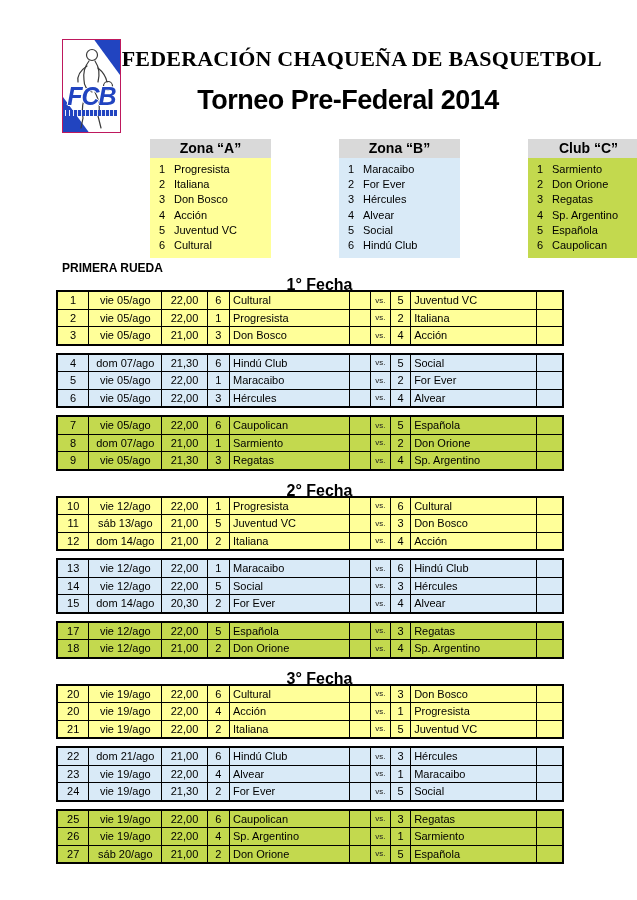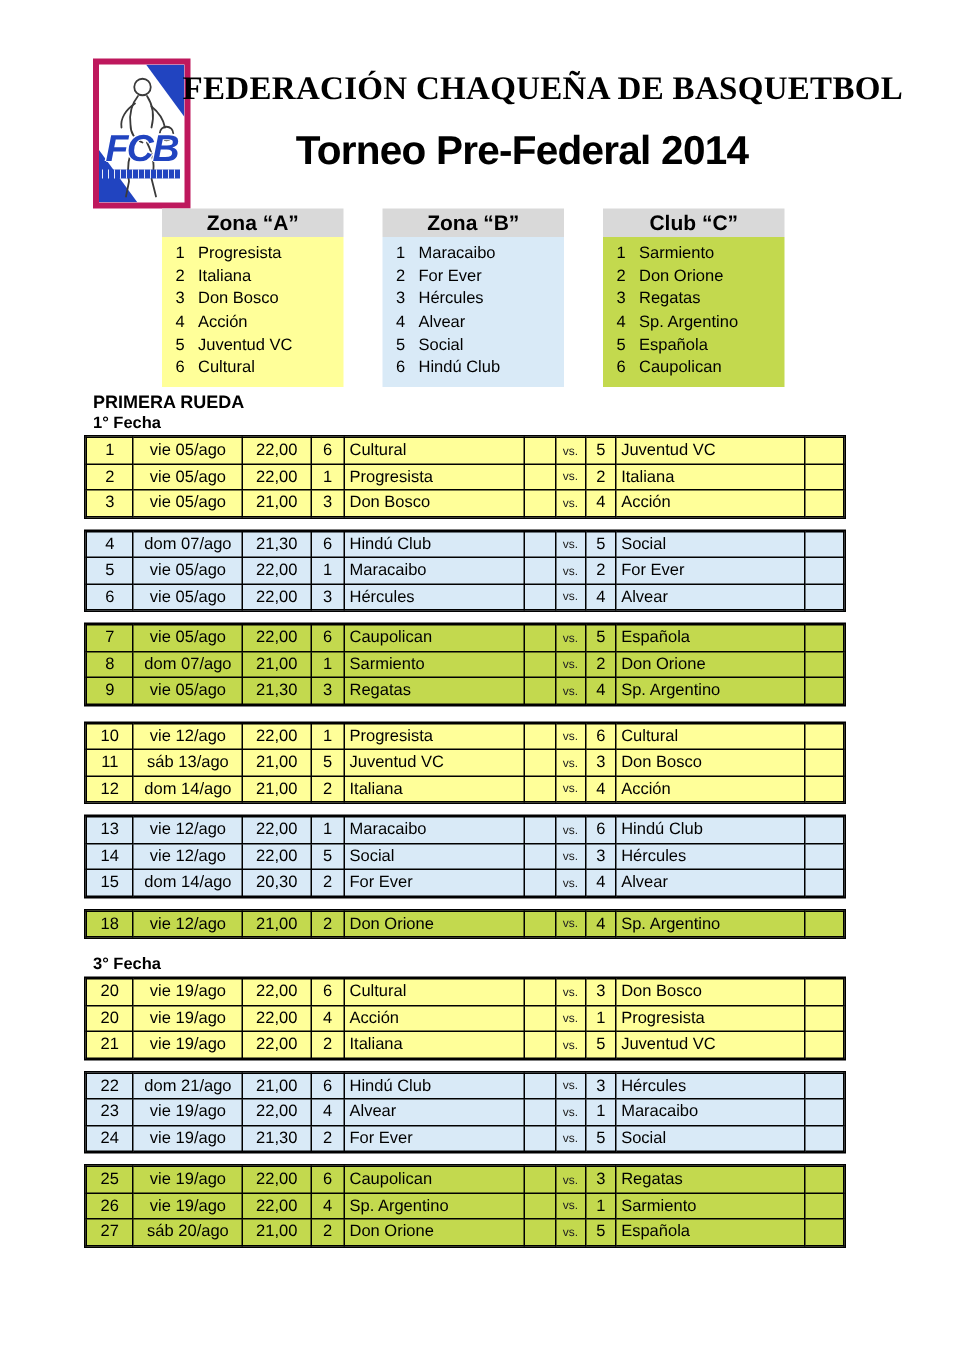--- a/index.html
+++ b/index.html
@@ -1,50 +1,50 @@
 <!DOCTYPE html>
 <html><head>
 <meta charset="utf-8">
 <style>
   html,body{margin:0;padding:0;background:#fff;}
   .page{position:relative;width:637px;height:900px;background:#fff;
         font-family:"Liberation Sans",sans-serif;color:#000;overflow:hidden;}
 
   
   .logo{position:absolute;left:62px;top:39px;width:57px;height:92px;
-        background:#fff;border:4px solid #be185d;overflow:hidden;}
+        background:#fff;border:1px solid #be185d;overflow:hidden;}
   .logo .diag-tr{position:absolute;right:0;top:0;width:100%;height:100%;
         background:#2144c0;clip-path:polygon(55% 0,100% 0,100% 38%);}
   .logo .diag-bl{position:absolute;left:0;bottom:0;width:100%;height:100%;
         background:#2144c0;clip-path:polygon(0 62%,0 100%,45% 100%);}
   .logo svg{position:absolute;left:2px;top:2px;}
   .logo .fcb{position:absolute;left:0;top:44px;width:100%;text-align:center;
         font-style:italic;font-weight:bold;font-size:25px;line-height:25px;color:#2144c0;
         text-shadow:1px 0 #fff,-1px 0 #fff,0 1px #fff,0 -1px #fff;letter-spacing:-1px;}
   .logo .band{position:absolute;left:2px;top:70px;width:52px;height:6px;background:#2144c0;
         background-image:repeating-linear-gradient(90deg,rgba(255,255,255,.9) 0 1px,transparent 1px 4px);}
   .fed-title{position:absolute;left:118px;top:46px;width:484px;text-align:right;
         font-family:"Liberation Serif",serif;font-weight:bold;font-size:22px;letter-spacing:.2px;}
   .tour-title{position:absolute;left:118px;top:85px;width:460px;text-align:center;
         font-weight:bold;font-size:27px;letter-spacing:-.5px;}
 
   
   .zones{position:absolute;left:108px;top:139px;display:flex;gap:26px;}
-  .zone{width:121px;}
+  .zone{width:121px;margin-left:42px;}
   .zone-header{height:19px;line-height:19px;text-align:center;background:#d9d9d9;
         font-weight:bold;font-size:14px;}
   .zone-list{list-style:none;margin:0;padding:4px 0 5px 0;}
   .zone-row{display:flex;height:15.2px;line-height:15.2px;font-size:11px;}
   .zone-num{width:24px;text-align:center;}
   .zone-team{flex:1;}
 
   
   .content{position:absolute;left:57px;top:261px;width:520px;}
   .round-title{font-weight:bold;font-size:12px;height:15px;margin-left:5px;}
-  .fecha-label{font-weight:bold;font-size:11px;height:15px;margin-left:5px;}
+  .fecha-label{font-weight:bold;font-size:16px;height:15px;margin-left:5px;text-align:center;}
   .fecha{margin-bottom:12px;}
   table.fixture{border-collapse:collapse;table-layout:fixed;width:506px;
         margin-bottom:9px;font-size:11px;}
   table.fixture td{border:1px solid #000;height:16.5px;padding:0 3px;overflow:hidden;white-space:nowrap;}
   table.fixture{border:1px solid #000;outline:1px solid #000;}
   td.c{text-align:center;padding:0 1px;}
   td.vs{font-size:8px;color:#222;margin-left:35px;}
   col.w-n{width:31px;}  col.w-date{width:72px;} col.w-time{width:45px;}
   col.w-hn{width:22px;} col.w-home{width:119px;} col.w-s1{width:20px;}
   col.w-vs{width:20px;} col.w-an{width:20px;}   col.w-away{width:124px;}
@@ -323,20 +323,21 @@
     <td></td>
     <td class="c vs">vs.</td>
     <td class="c">4</td>
     <td>Sp. Argentino</td>
     <td></td>
   </tr>
             </tbody>
   </table>
         </div>
         <div class="fecha">
+          <div class="fecha-label">2° Fecha</div>
           <table class="fixture" style="background: rgb(255, 255, 153);">
     <colgroup>
       <col class="w-n">
               <col class="w-date">
               <col class="w-time">
               <col class="w-hn">
       <col class="w-home">
               <col class="w-s1">
               <col class="w-vs">
               <col class="w-an">
@@ -441,20 +442,32 @@
               <col class="w-time">
               <col class="w-hn">
       <col class="w-home">
               <col class="w-s1">
               <col class="w-vs">
               <col class="w-an">
       <col class="w-away">
               <col class="w-s2">
     </colgroup>
     <tbody>
+              <tr>
+    <td class="c">17</td>
+    <td class="c">vie 12/ago</td>
+    <td class="c">22,00</td>
+    <td class="c">5</td>
+    <td>Española</td>
+    <td></td>
+    <td class="c vs">vs.</td>
+    <td class="c">3</td>
+    <td>Regatas</td>
+    <td></td>
+  </tr>
               <tr>
     <td class="c">18</td>
     <td class="c">vie 12/ago</td>
     <td class="c">21,00</td>
     <td class="c">2</td>
     <td>Don Orione</td>
     <td></td>
     <td class="c vs">vs.</td>
     <td class="c">4</td>
     <td>Sp. Argentino</td>

